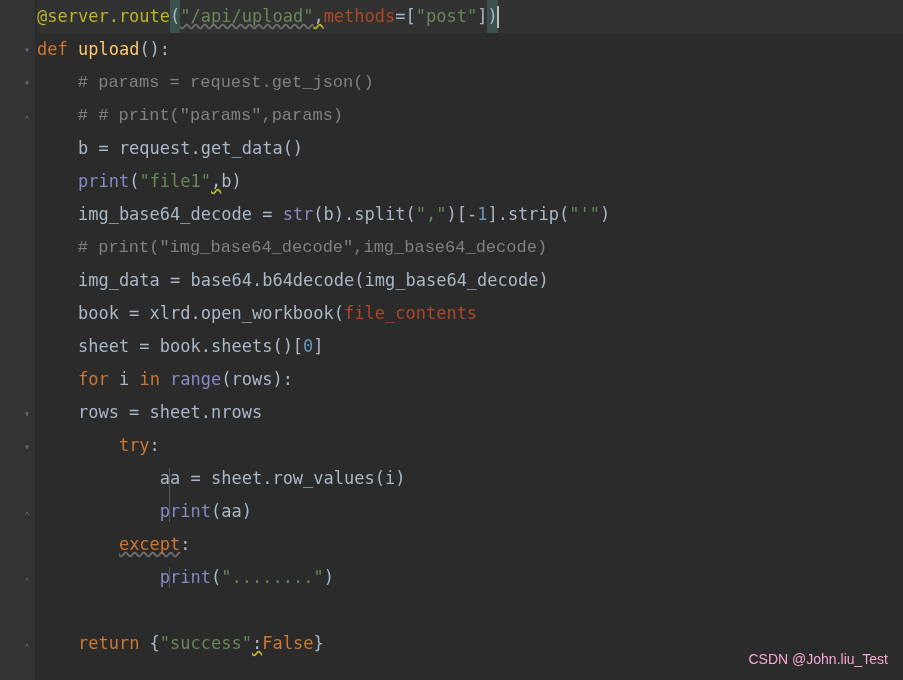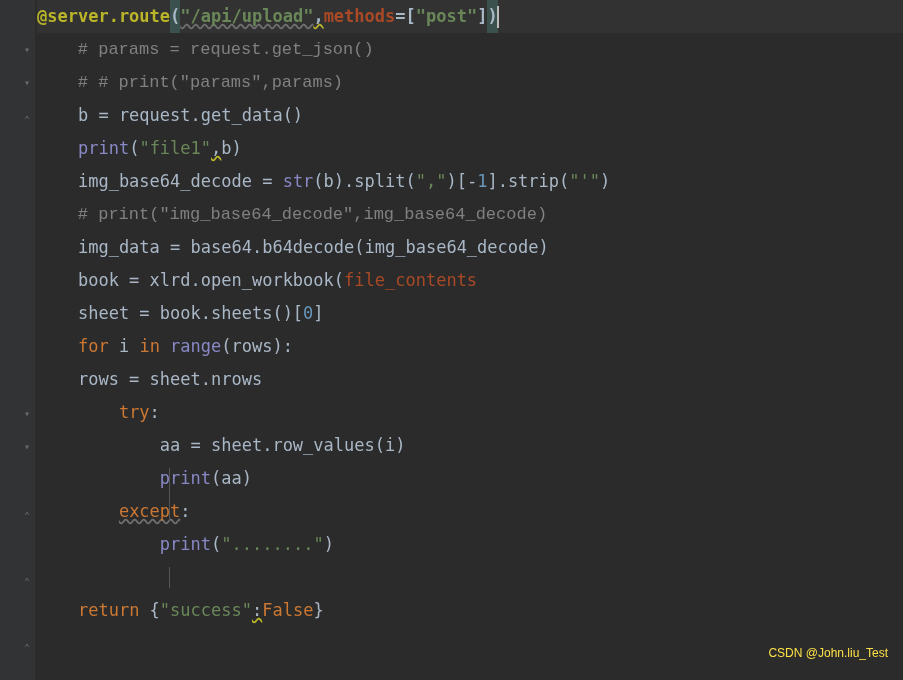--- a/index.html
+++ b/index.html
@@ -41,21 +41,20 @@
       position: relative;
     }
     .line {
       height: 33px;
       white-space: pre;
       display: flex;
       align-items: center;
     }
     .line.highlighted {
       background: #323232;
-      font-weight: bold;
     }
     
     .kw { color: #cc7832; }
     .fn { color: #ffc66d; }
     .str { color: #6a8759; }
     .cmt { color: #808080; font-family: Liberation Mono, monospace; }
     .dec { color: #bbb529; }
     .num { color: #6897bb; }
     .bi { color: #8888c6; }
     .kwarg { color: #aa4926; text-align: center; }
@@ -67,24 +66,24 @@
     .cursor {
       display: inline-block;
       width: 2px;
       height: 22px;
       background: #bbbbbb;
       vertical-align: middle;
       margin-left: -1px;
     }
     .watermark {
       position: absolute;
-      bottom: 10px;
+      bottom: 4px;
       right: 15px;
-      color: #fde047;
-      font-size: 12px;
+      color: #f9a8d4;
+      font-size: 14px;
       font-family: sans-serif;
     }
     .vbar {
       position: absolute;
       width: 1px;
       background: #555;
     }
   </style>
 </head>
 <body>
@@ -99,20 +98,21 @@
     <div class="fold-icon" style="top:509px;">⌃</div>
     <div class="fold-icon" style="top:575px;">⌃</div>
     <div class="fold-icon" style="top:641px;">⌃</div>
   </div>
   <div class="code-area">
     <div class="vbar" style="left:134px;top:468px;height:54px;"></div>
     <div class="vbar" style="left:134px;top:567px;height:21px;"></div>
 
     <div class="line highlighted"><span class="dec">@server.route</span><span class="txt hl-bracket">(</span><span class="str underline">"/api/upload"</span><span class="txt underline-warn">,</span><span class="kwarg">methods</span><span class="txt">=[</span><span class="str">"post"</span><span class="txt">]</span><span class="txt hl-bracket">)</span><span class="cursor"></span></div>
 
+    <div class="line"><span class="kw">def </span><span class="fn">upload</span><span class="txt">():</span></div>
 
     <div class="line"><span class="cmt">    # params = request.get_json()</span></div>
     <div class="line"><span class="cmt">    # # print("params",params)</span></div>
     <div class="line"><span class="txt">    b = request.get_data()</span></div>
 
     <div class="line"><span class="txt">    </span><span class="bi">print</span><span class="txt">(</span><span class="str">"file1"</span><span class="txt underline-warn">,</span><span class="txt">b)</span></div>
 
     <div class="line"><span class="txt">    img_base64_decode = </span><span class="bi">str</span><span class="txt">(b).split(</span><span class="str">","</span><span class="txt">)[-</span><span class="num">1</span><span class="txt">].strip(</span><span class="str">"'"</span><span class="txt">)</span></div>
 
     <div class="line"><span class="cmt">    # print("img_base64_decode",img_base64_decode)</span></div>

